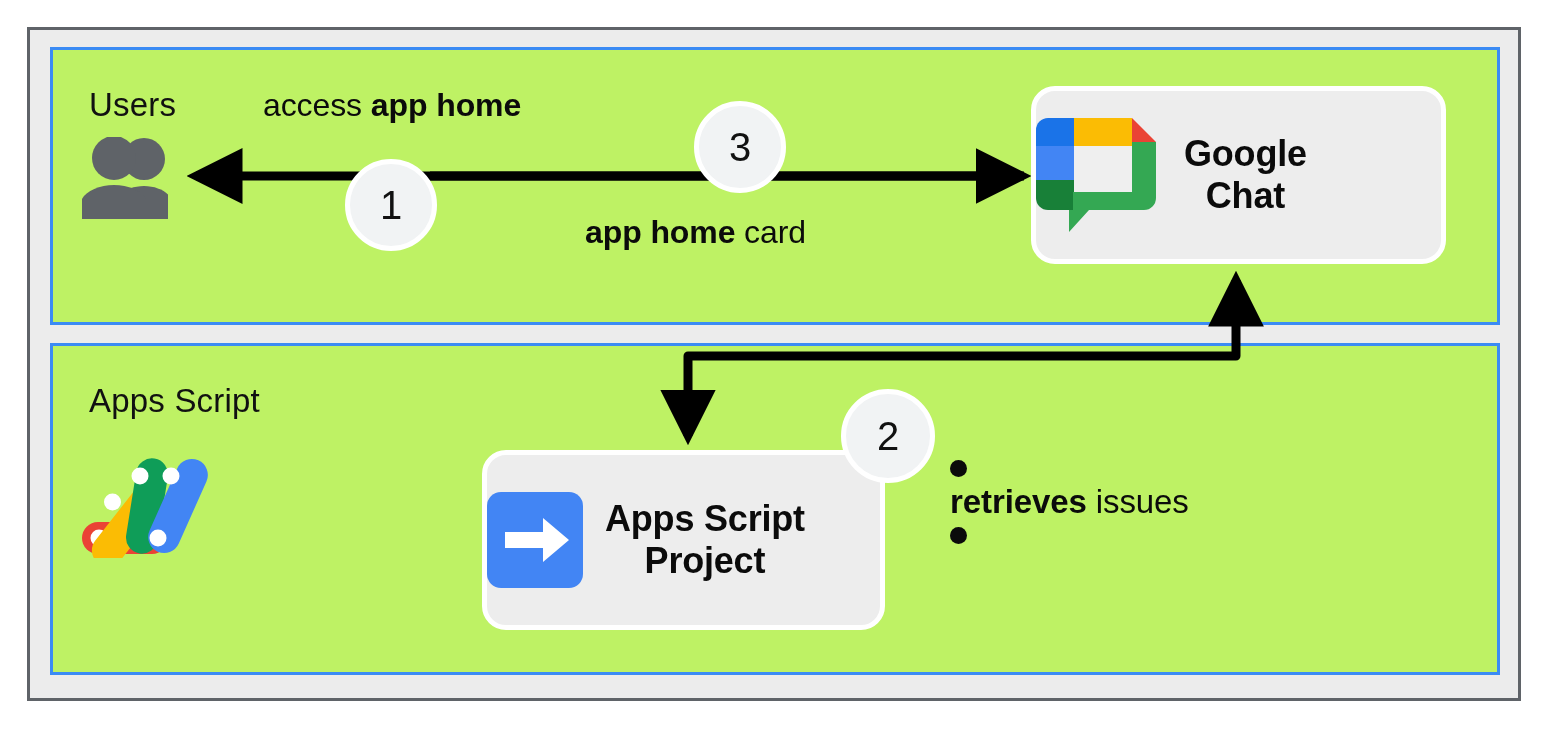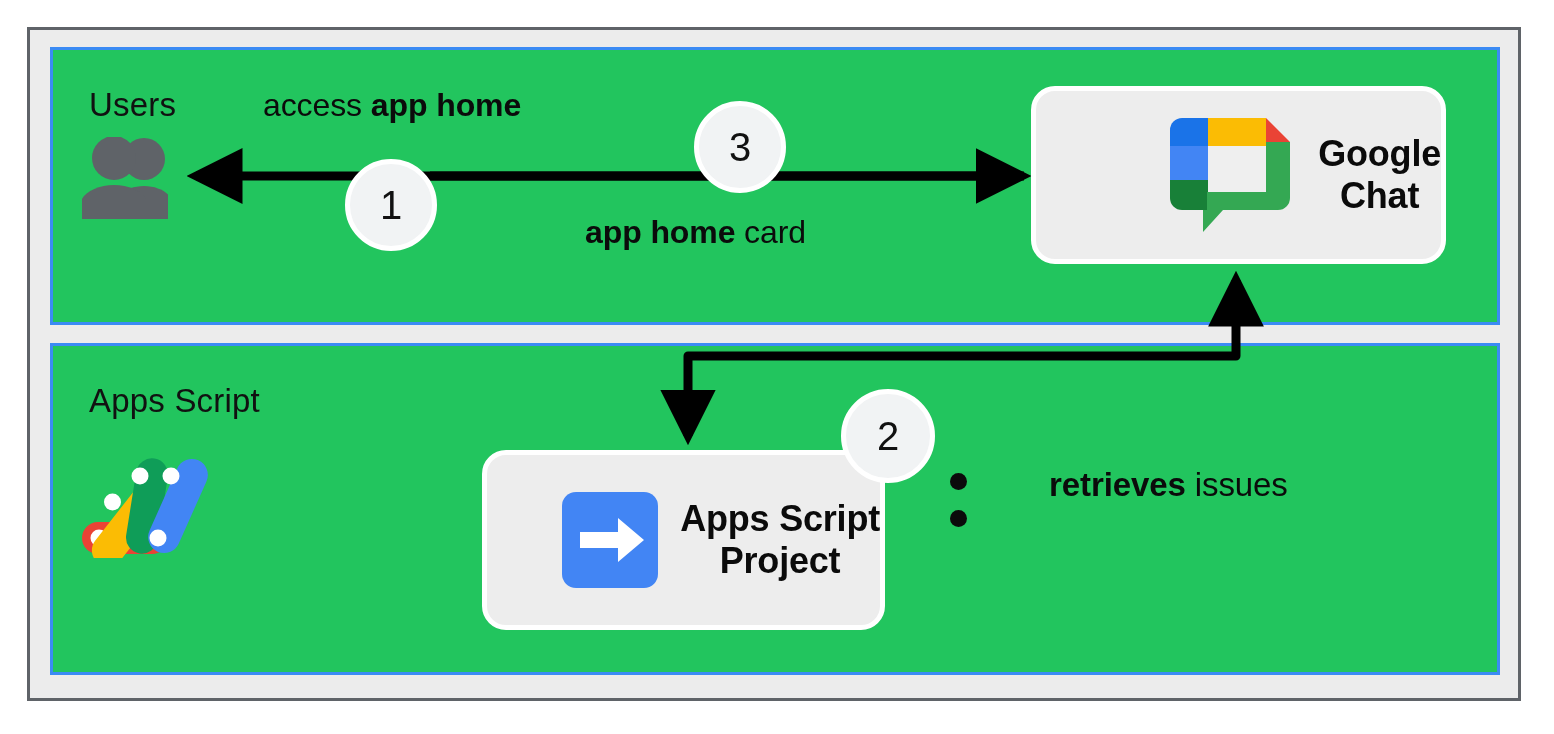--- a/index.html
+++ b/index.html
@@ -27,21 +27,21 @@
     width: 1494px;
     height: 674px;
     background: #ECECEC;
     border: 3px solid #5F6368;
     box-sizing: border-box;
   }
 
   
   .panel {
     position: absolute;
-    background: #22c55e;
+    background: #bef264;
     border: 3px solid #3B8BF4;
     box-sizing: border-box;
   }
   .panel-users  { left: 50px; top: 47px;  width: 1450px; height: 278px; }
   .panel-script { left: 50px; top: 343px; width: 1450px; height: 332px; }
 
   .panel-title {
     position: absolute;
     font-size: 33px;
     font-weight: 400;
@@ -73,21 +73,21 @@
   
   .node-card {
     position: absolute;
     background: #EDEDED;
     border: 5px solid #FFFFFF;
     border-radius: 24px;
     box-sizing: border-box;
     display: flex;
     flex-direction: row;
     align-items: center;
-    justify-content: flex-end;
+    justify-content: flex-start;
   }
   .node-card .node-label {
     font-size: 36px;
     font-weight: 700;
     color: #0B0B0B;
     line-height: 1.18;
     text-align: center;
     letter-spacing: -0.2px;
     white-space: pre-line;
   }
@@ -143,20 +143,21 @@
 
   
   .bullets {
     position: absolute;
     left: 950px;
     top: 466px;
     width: 470px;
   }
   .bullet-row {
     display: flex;
+    flex-direction: column;
     align-items: baseline;
     margin-bottom: 12px;
   }
   .bullet-dot {
     width: 17px;
     height: 17px;
     border-radius: 50%;
     background: #0B0B0B;
     flex: 0 0 auto;
     margin-right: 82px;

